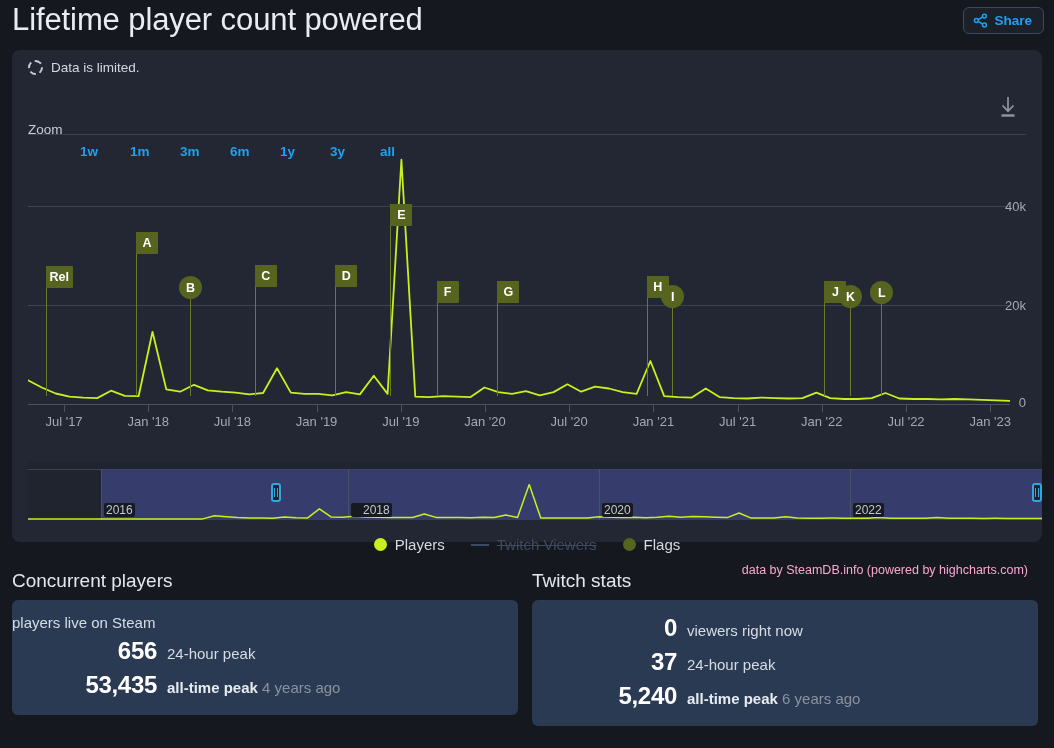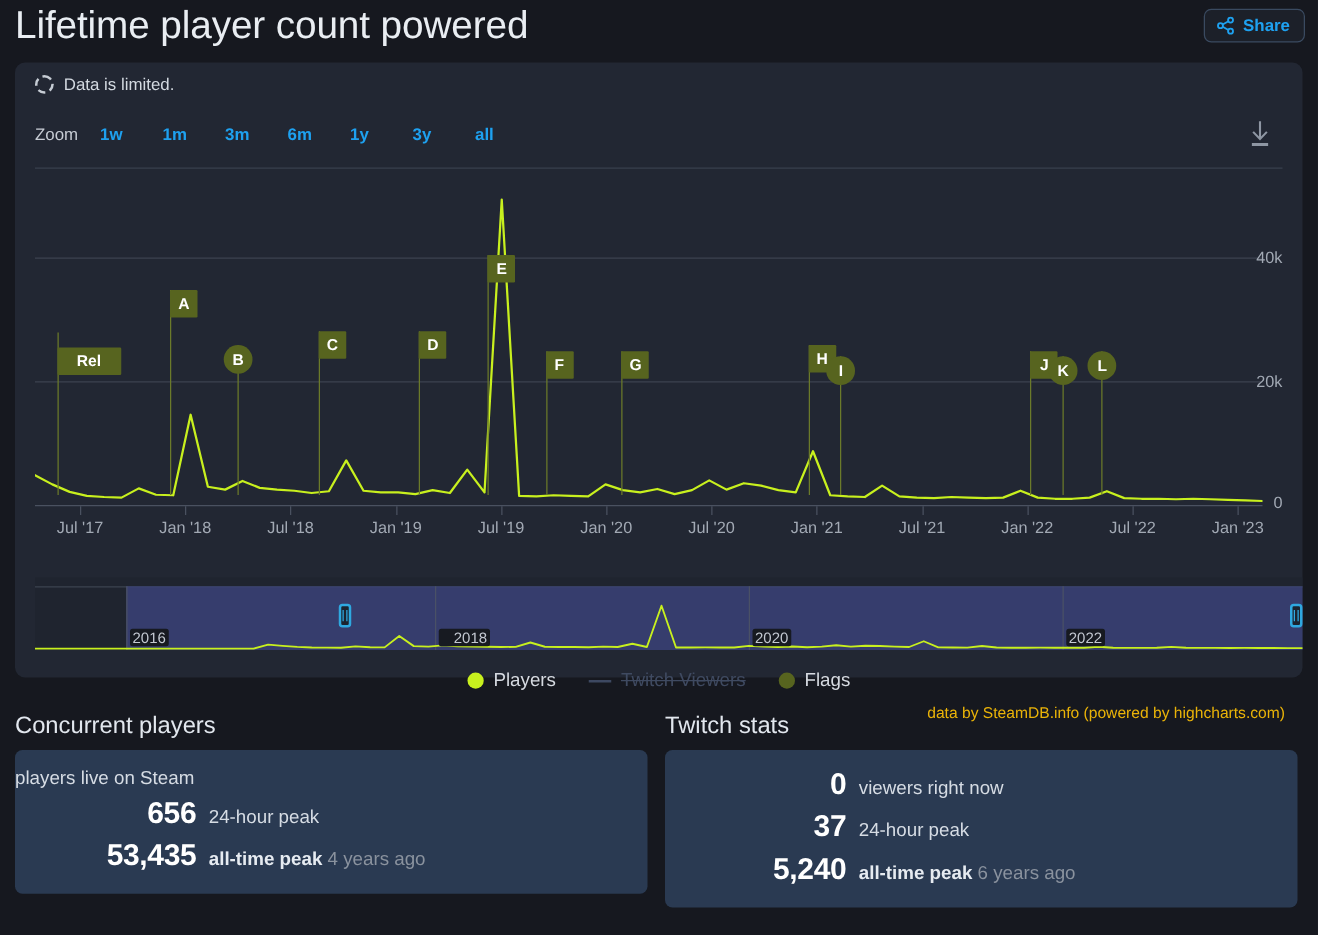--- a/index.html
+++ b/index.html
@@ -49,21 +49,21 @@
   .notice-link { color: #1ea1f0; text-decoration: underline; cursor: pointer; }
 
   .zoom-row {
     position: absolute; left: 16px; top: 50px;
     display: flex; align-items: center; gap: 0px;
     font-size: 13.5px;
   }
   .zoom-label { color: #c7ccd4; font-weight: 400; width: 52px; }
   .zoom-btn {
     color: #1ea1f0; font-weight: bold; cursor: pointer;
-    width: 50px; text-align: left;
+    width: 50px; text-align: left; margin-top: 44px;
   }
   .download-icon {
     position: absolute; right: 22px; top: 44px;
     width: 24px; height: 26px; cursor: pointer;
   }
   .divider {
     position: absolute; left: 16px; top: 84px;
     width: 998px; height: 1px; background: #39404e;
   }
 
@@ -141,21 +141,21 @@
   }
   .legend-item {
     display: flex; align-items: center; gap: 8px;
     font-size: 15px; color: #d6dae1; cursor: pointer;
   }
   .legend-dot { width: 13px; height: 13px; border-radius: 50%; }
   .legend-dash { width: 18px; height: 2px; background: #3d4861; }
   .legend-off { color: #3f4a61; text-decoration: line-through; }
   .credits {
     position: absolute; right: 14px; top: 513px;
-    font-size: 12.5px; color: #eab308;
+    font-size: 12.5px; color: #f9a8d4;
   }
 
   
   .stats-row {
     position: absolute; left: 0; top: 570px; width: 1054px;
     display: flex; gap: 14px; padding: 0 12px;
   }
   .stats-col { width: 506px; }
   .stats-heading {
     font-size: 19px; color: #e2e7ee; font-weight: 400;
@@ -261,21 +261,21 @@
           <div class="xtick" style="left: 793.8px;"></div>
           <div class="xlabel" style="left: 793.8px;">Jan '22</div>
           <div class="xtick" style="left: 878px;"></div>
           <div class="xlabel" style="left: 878px;">Jul '22</div>
           <div class="xtick" style="left: 962.2px;"></div>
           <div class="xlabel" style="left: 962.2px;">Jan '23</div>
         </div>
       <div id="flags">
           <div class="flag" style="left: 17.676px; top: 118px; height: 130px;">
             <div class="flag-stem" style="height: 130px;"></div>
-            <div class="flag-box flag-square" style="width: 51px; height: 22px; left: 0px; top: 12px;">Rel</div>
+            <div class="flag-box flag-square" style="width: 27px; height: 22px; left: 0px; top: 0px;">Rel</div>
           </div>
           <div class="flag" style="left: 108.02px; top: 84px; height: 164px;">
             <div class="flag-stem" style="height: 164px;"></div>
             <div class="flag-box flag-square" style="width: 22px; height: 22px; left: 0px; top: 0px;">A</div>
           </div>
           <div class="flag" style="left: 162.03px; top: 128px; height: 120px;">
             <div class="flag-stem" style="height: 120px;"></div>
             <div class="flag-box flag-circle" style="width: 23px; height: 23px; left: -11px; top: 0px;">B</div>
           </div>
           <div class="flag" style="left: 226.842px; top: 117px; height: 131px;">

